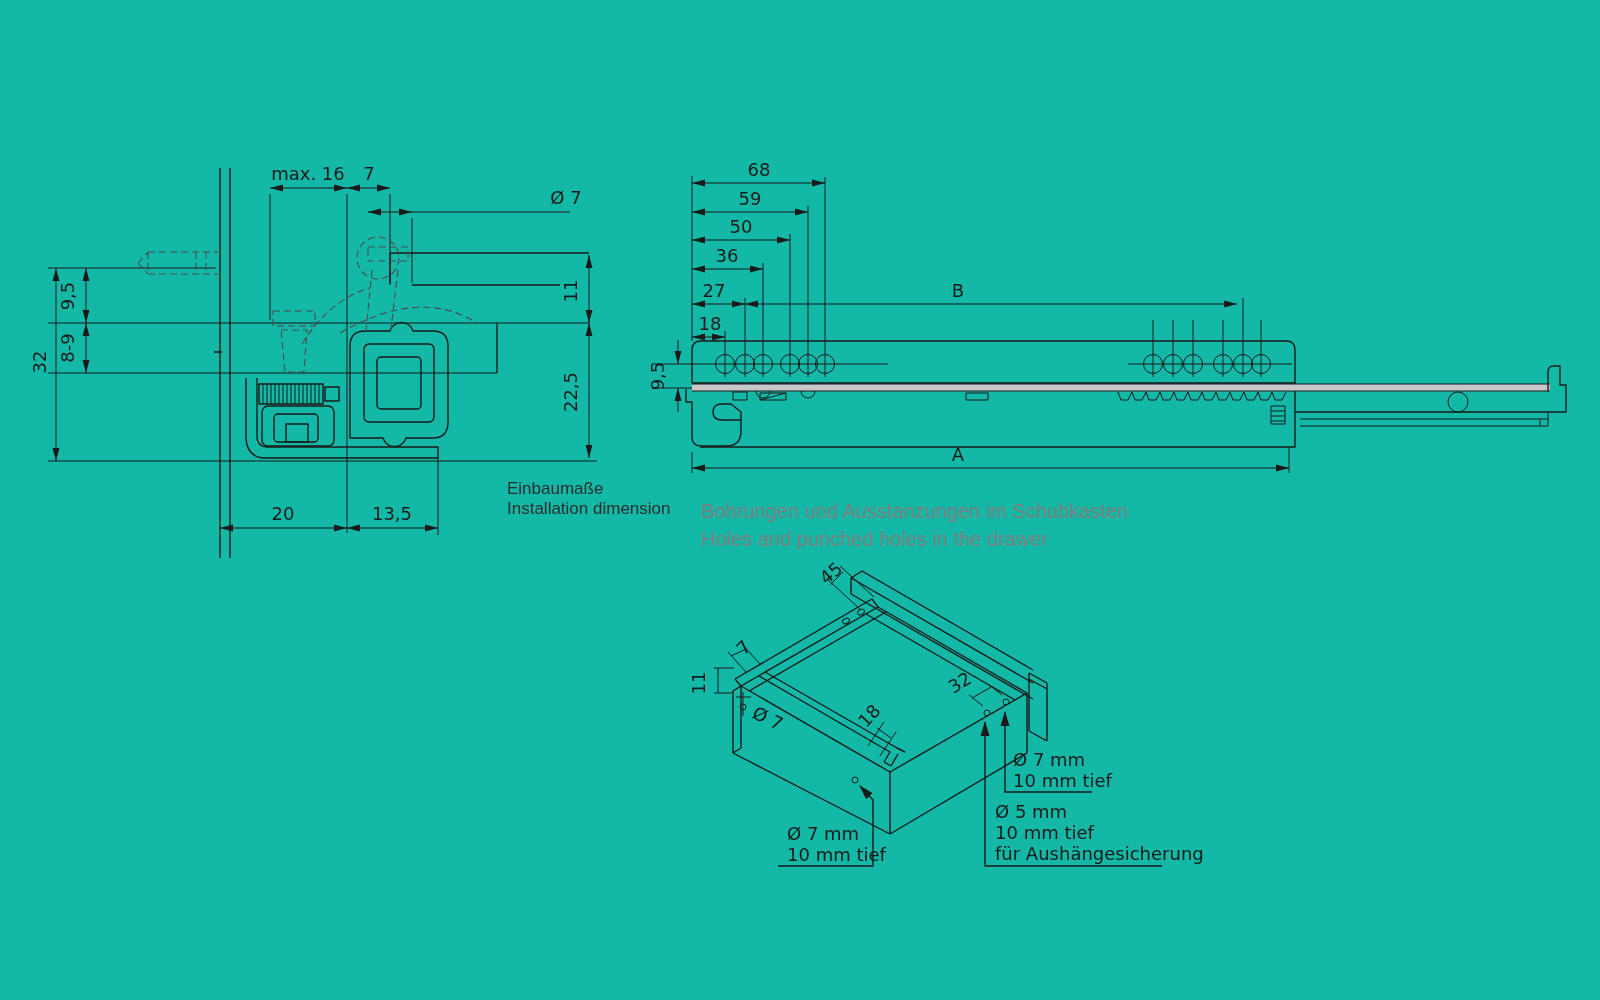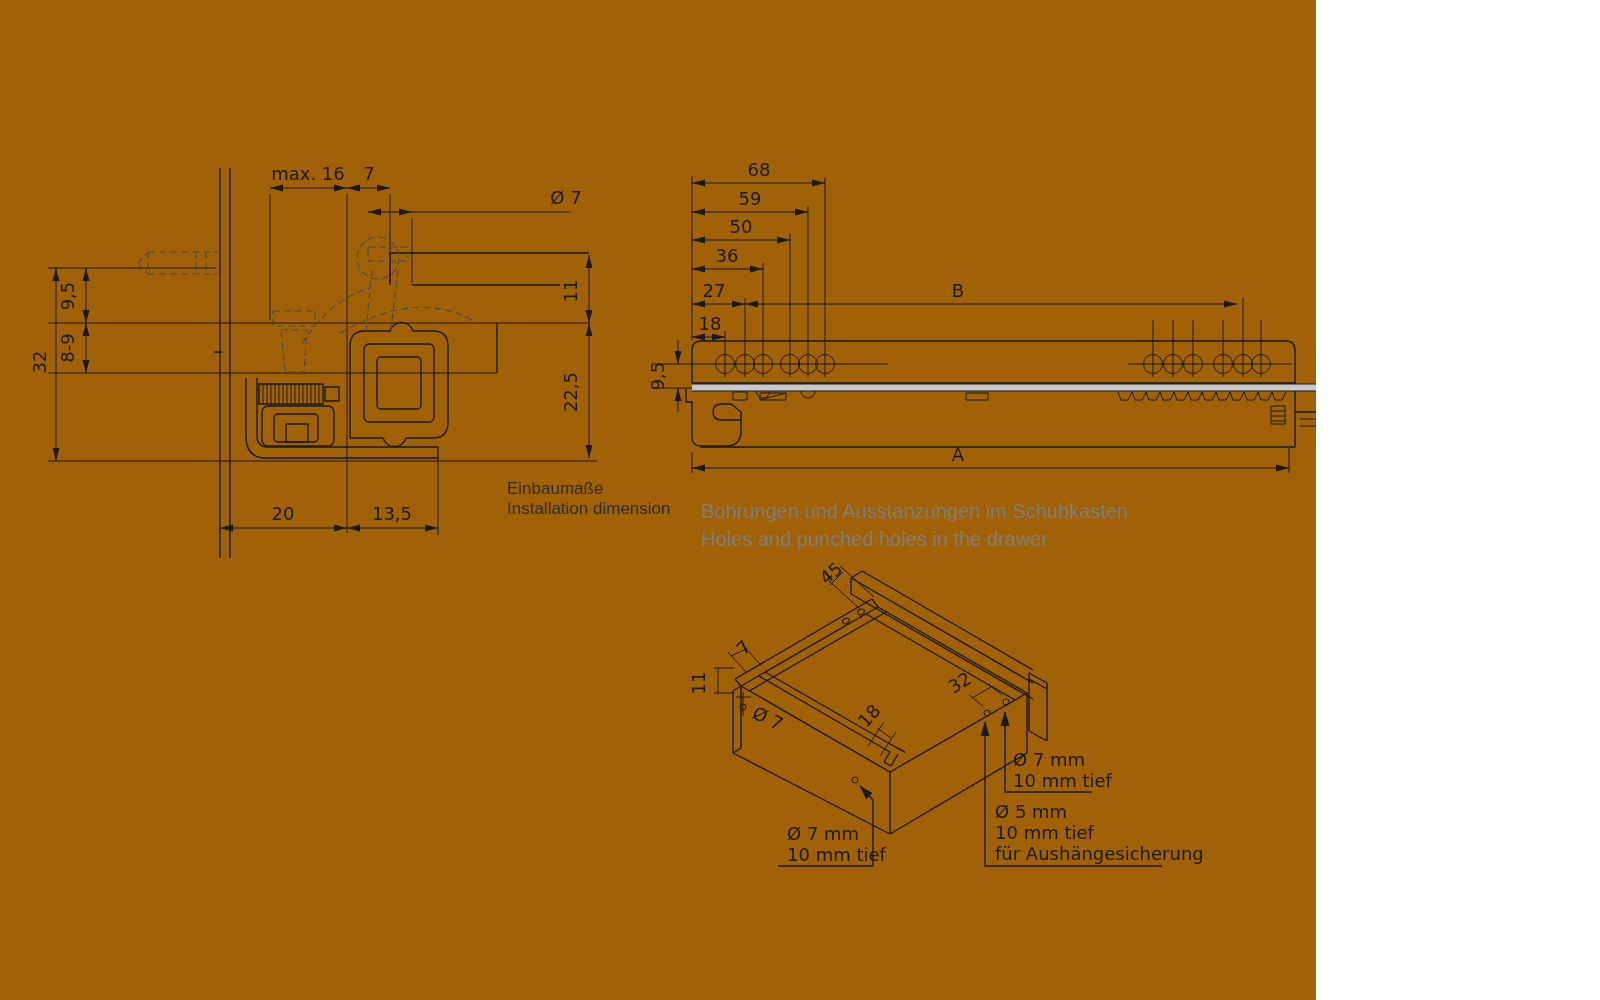--- a/index.html
+++ b/index.html
@@ -1,16 +1,16 @@
 <!DOCTYPE html>
 <html><head>
 <meta charset="utf-8">
 <style>
   html,body{margin:0;padding:0;background:#ffffff;}
-  .stage{position:relative;width:1316px;height:1000px;background:#a16207;overflow:hidden;
+  .stage{position:relative;width:1600px;height:1000px;background:#14b8a6;overflow:hidden;
          font-family:"DejaVu Sans", sans-serif;}
   svg{display:block}
   
   .ln   {stroke:#1a1a1a;stroke-width:1.4;fill:none;stroke-linejoin:round;}
   .thin {stroke:#1a1a1a;stroke-width:1;fill:none;}
   .dash {stroke:#4a4a4a;stroke-width:1.1;fill:none;stroke-dasharray:7 4;}
   .grayband{fill:#c8c8c8;stroke:none;}
   
   text{fill:#1a1a1a;font-family:"DejaVu Sans", sans-serif;}
   .dim {font-size:18px;}

